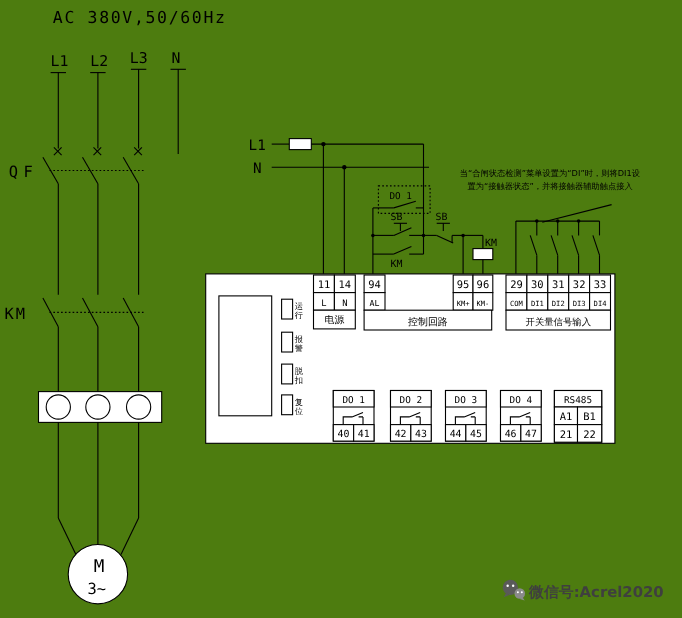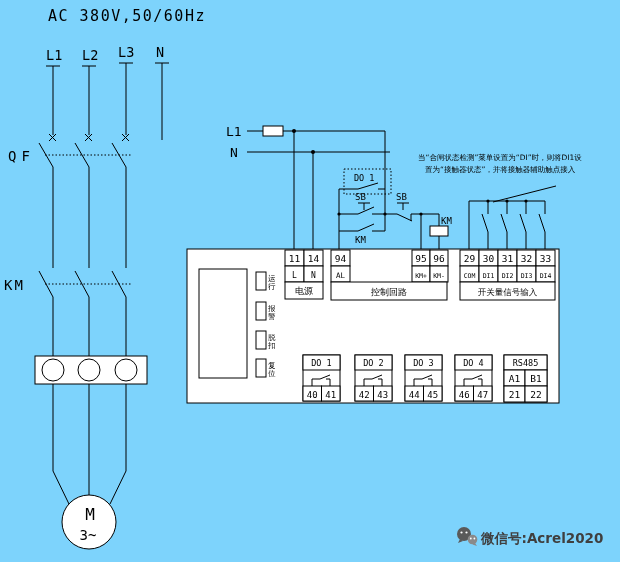--- a/index.html
+++ b/index.html
@@ -1,16 +1,16 @@
 <!DOCTYPE html>
 <html><head>
 <meta charset="utf-8">
 <style>
   html,body{margin:0;padding:0;background:#fff;}
-  .stage{position:relative;width:620px;height:562px;background:#7dd3fc;overflow:hidden;}
+  .stage{position:relative;width:620px;height:562px;background:#4d7c0f;overflow:hidden;}
   svg{display:block;}
   .t{font-family:"DejaVu Sans Mono","Liberation Mono",monospace;fill:#000;}
   .cjk{font-family:"DejaVu Sans","Liberation Sans",sans-serif;fill:#000;}
   .wm{font-family:"DejaVu Sans","Liberation Sans",sans-serif;fill:#3f3f3f;font-weight:bold;}
   .w{stroke:#000;stroke-width:1;fill:none;}
   .wd{stroke:#000;stroke-width:1;fill:none;stroke-dasharray:1.5,2;}
   .box{stroke:#000;stroke-width:1;fill:#fff;}
   .dot{fill:#000;stroke:none;}
   .mid{text-anchor:middle;}
 </style>

